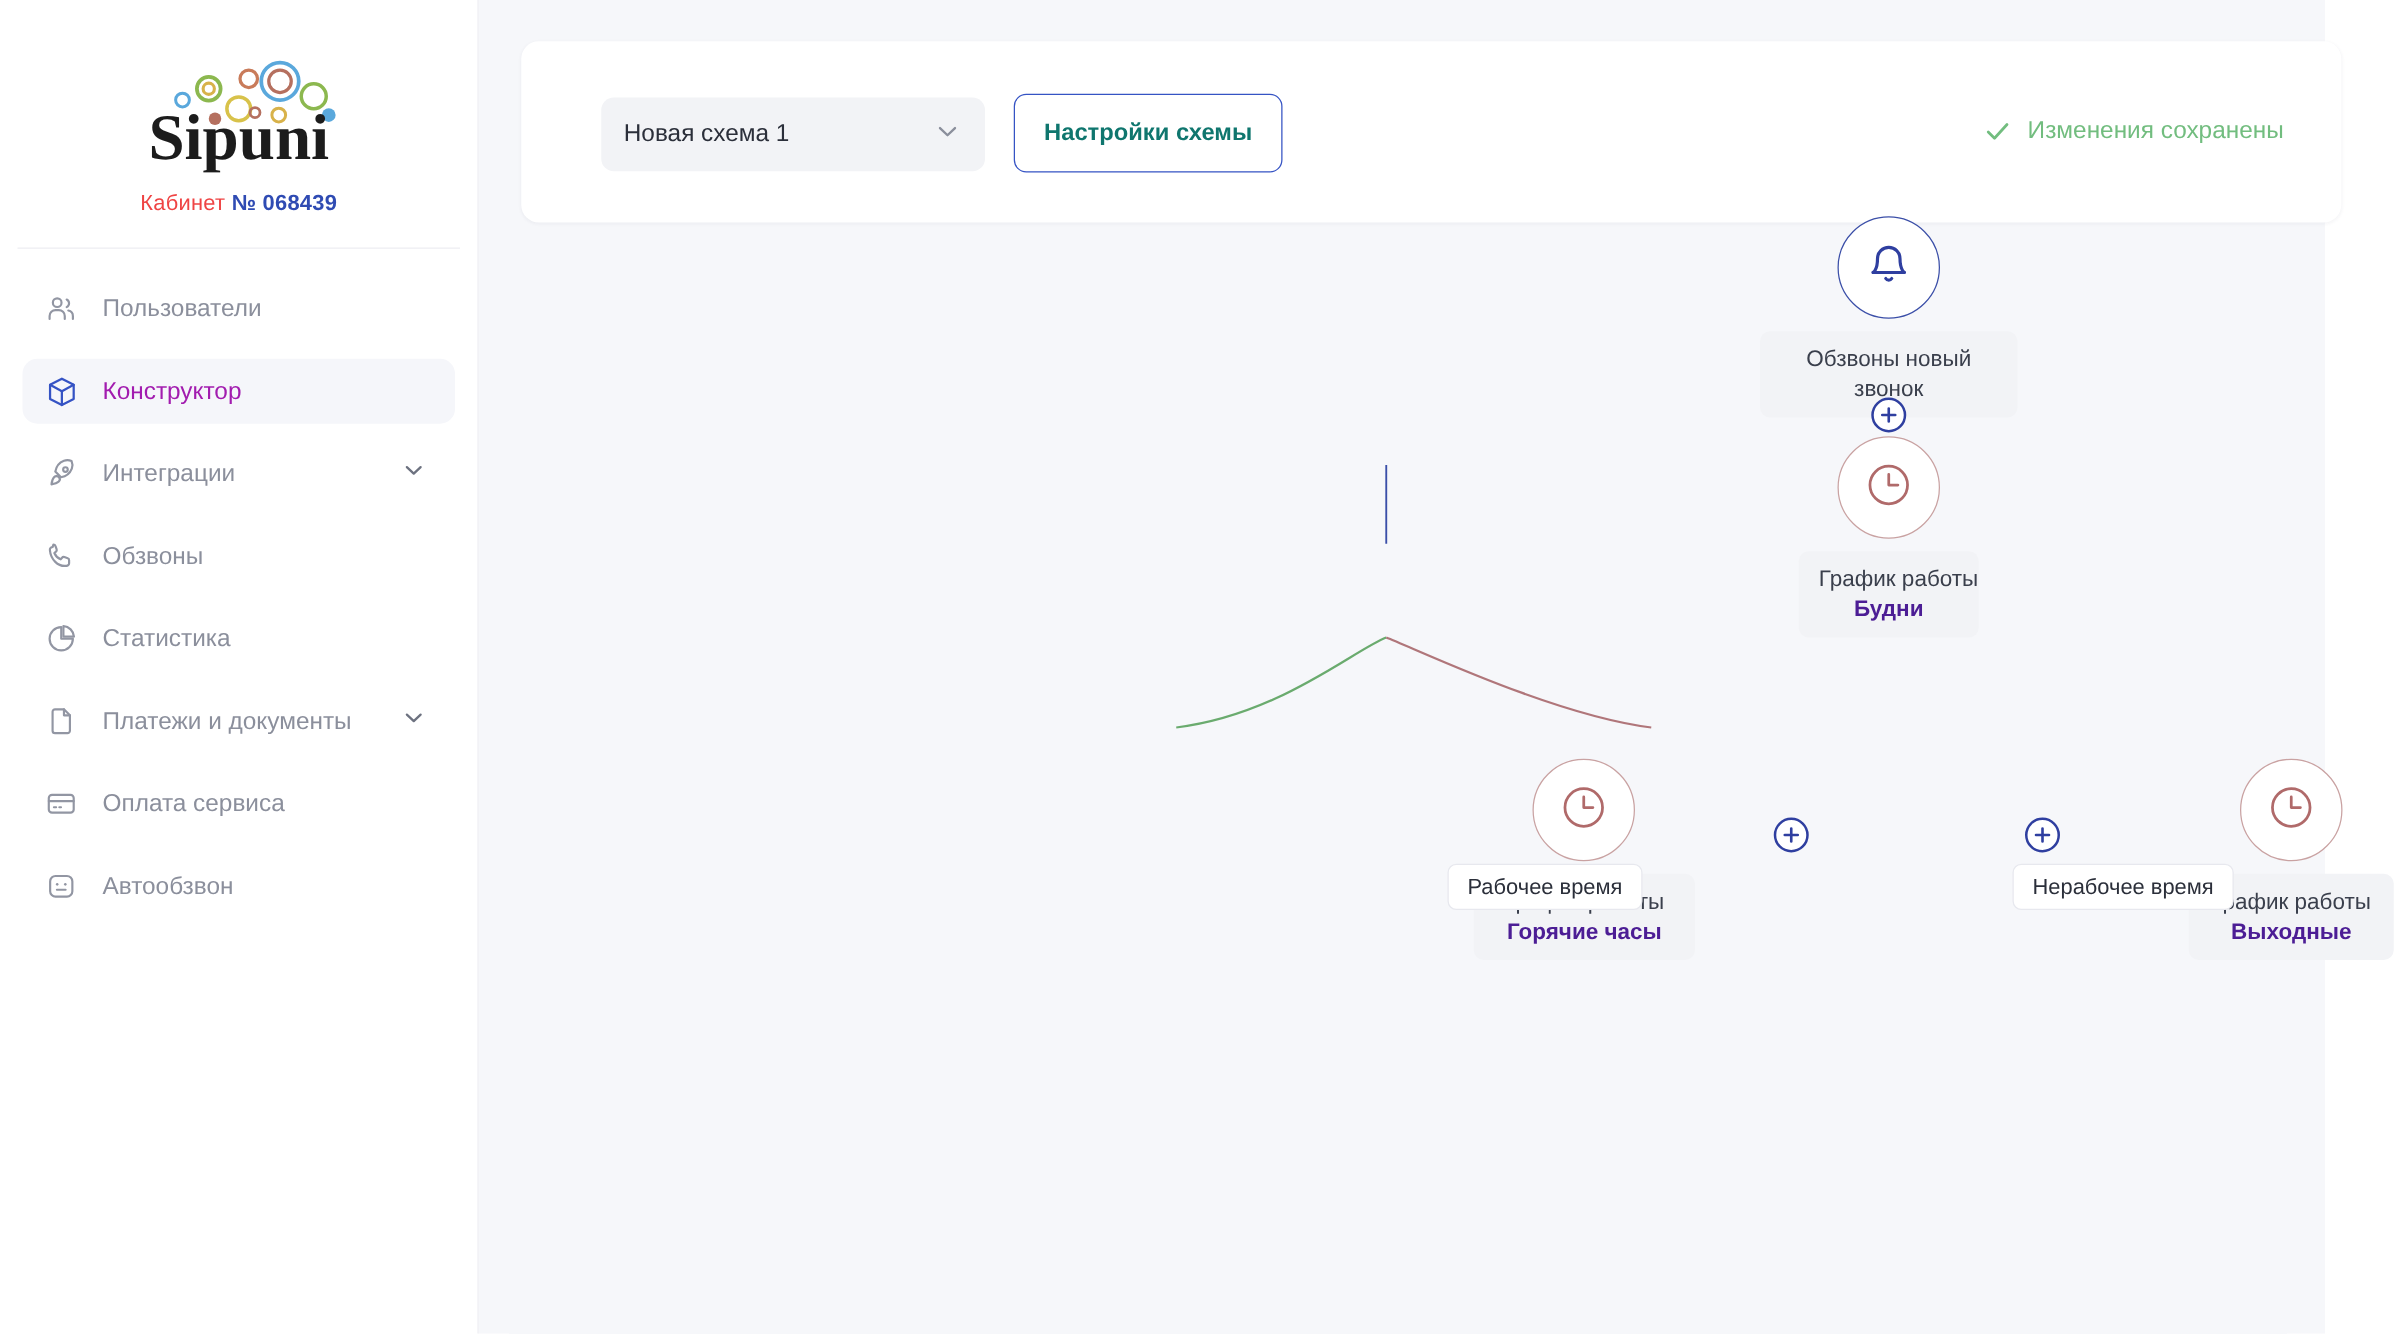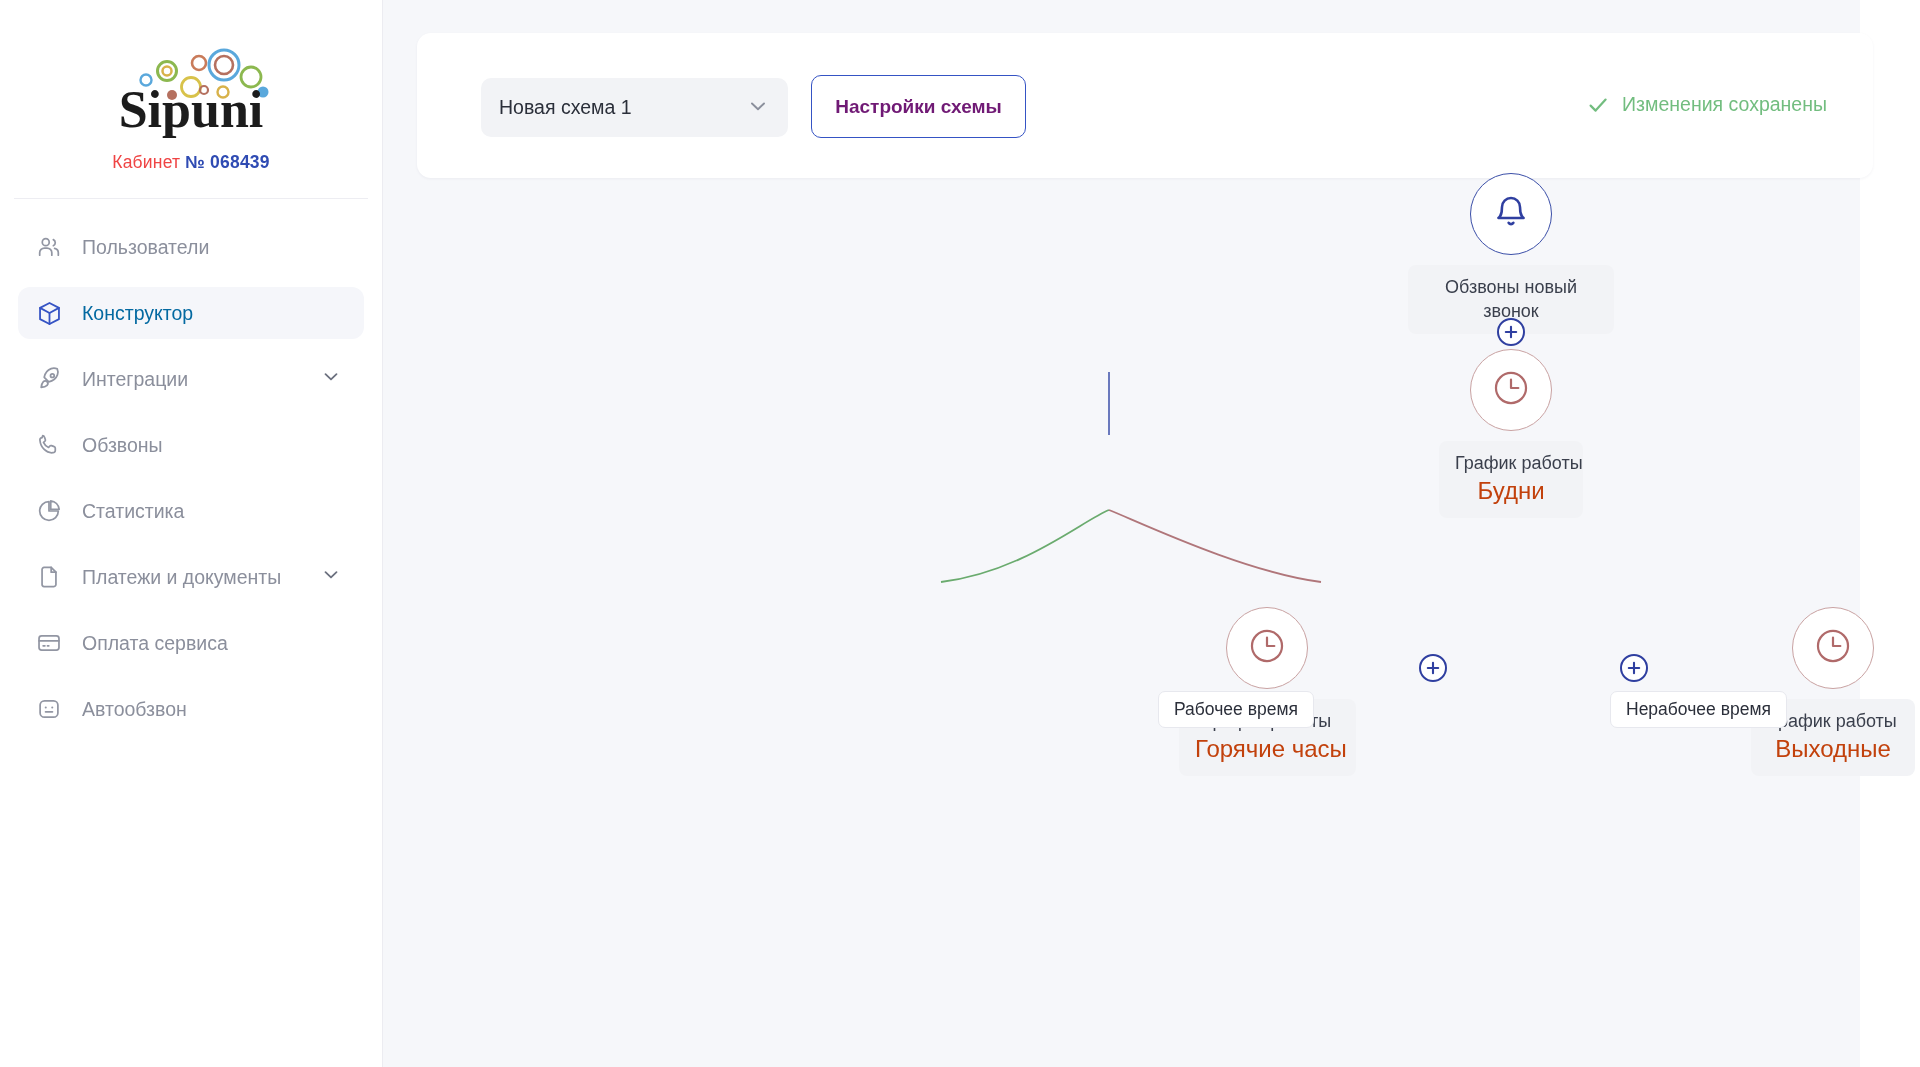--- a/index.html
+++ b/index.html
@@ -41,21 +41,21 @@
     height: 52px;
     margin: 0 18px 14px 18px;
     padding-left: 16px;
     border-radius: 12px;
     cursor: pointer;
     color: #8b8f9c;
     font-size: 19.5px;
   }
   .nav-item .ic { width: 30px; height: 30px; flex: 0 0 30px; margin-right: 18px; display:flex; align-items:center; justify-content:center; }
   .nav-item.active { background: #f5f6fa; color: #3553c4; }
-  .nav-item.active .lab { color: #0369a1; font-weight: 400; }
+  .nav-item.active .lab { color: #a21caf; font-weight: 400; }
   .nav-item .lab { white-space: nowrap; }
   .chev { position: absolute; right: 22px; top: 50%; transform: translateY(-50%); }
 
   
   #main {
     flex: 1 1 auto;
     height: 1067px;
     background: #f6f7fa;
     position: relative;
   }
@@ -79,21 +79,21 @@
   }
   #scheme-select .val {
     font-size: 19.5px; color: #2b2f3a; flex: 1 1 auto; text-align: left;
   }
   #scheme-settings-btn {
     position: absolute; left: 394px; top: 42px;
     width: 215px; height: 63px;
     background: #ffffff;
     border: 1px solid #3553c4;
     border-radius: 10px;
-    color: #701a75;
+    color: #0f766e;
     font-size: 19px; font-weight: 700;
     cursor: pointer;
     font-family: inherit;
   }
   #saved-status {
     position: absolute; right: 46px; top: 60px;
     display: flex; align-items: flex-start; gap: 12px;
     color: #72bd7f; font-size: 19.5px;
   }
 
@@ -112,21 +112,21 @@
   .node-circle.red  { border: 1.4px solid #c9a2a2; }
   .node-label {
     margin-top: 10px;
     background: #f2f3f6;
     border-radius: 8px;
     padding: 10px 16px;
     text-align: center;
     cursor: pointer;
   }
   .node-label .t1 { font-size: 18px; color: #3a3f4c; line-height: 1.35; white-space: nowrap; }
-  .node-label .t2 { font-size: 24px; color: #c2410c; font-weight: 400; line-height: 1.35; white-space: nowrap; }
+  .node-label .t2 { font-size: 18px; color: #4c1d95; font-weight: 700; line-height: 1.35; white-space: nowrap; }
 
   .plus-btn {
     position: absolute;
     width: 28px; height: 28px;
     border-radius: 50%;
     background: #ffffff;
     border: 2.2px solid #2f3fa0;
     display: flex; align-items: center; justify-content: center;
     cursor: pointer;
     z-index: 5;

